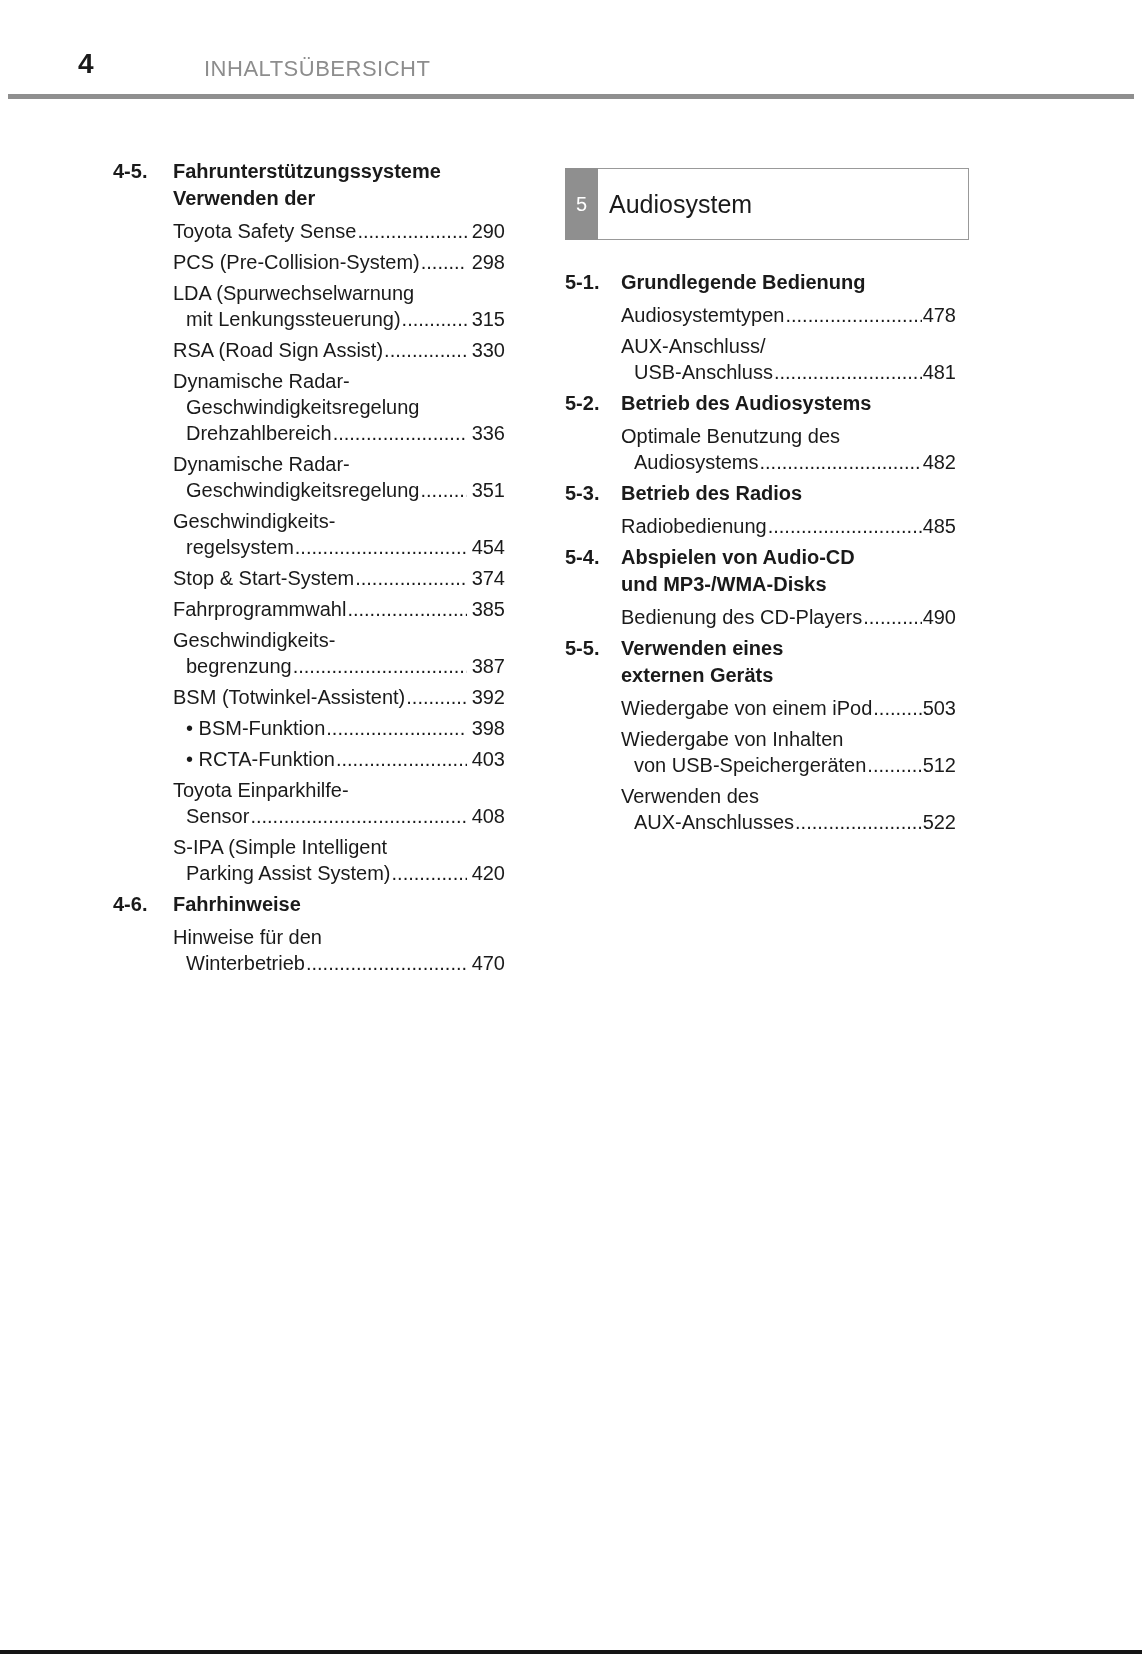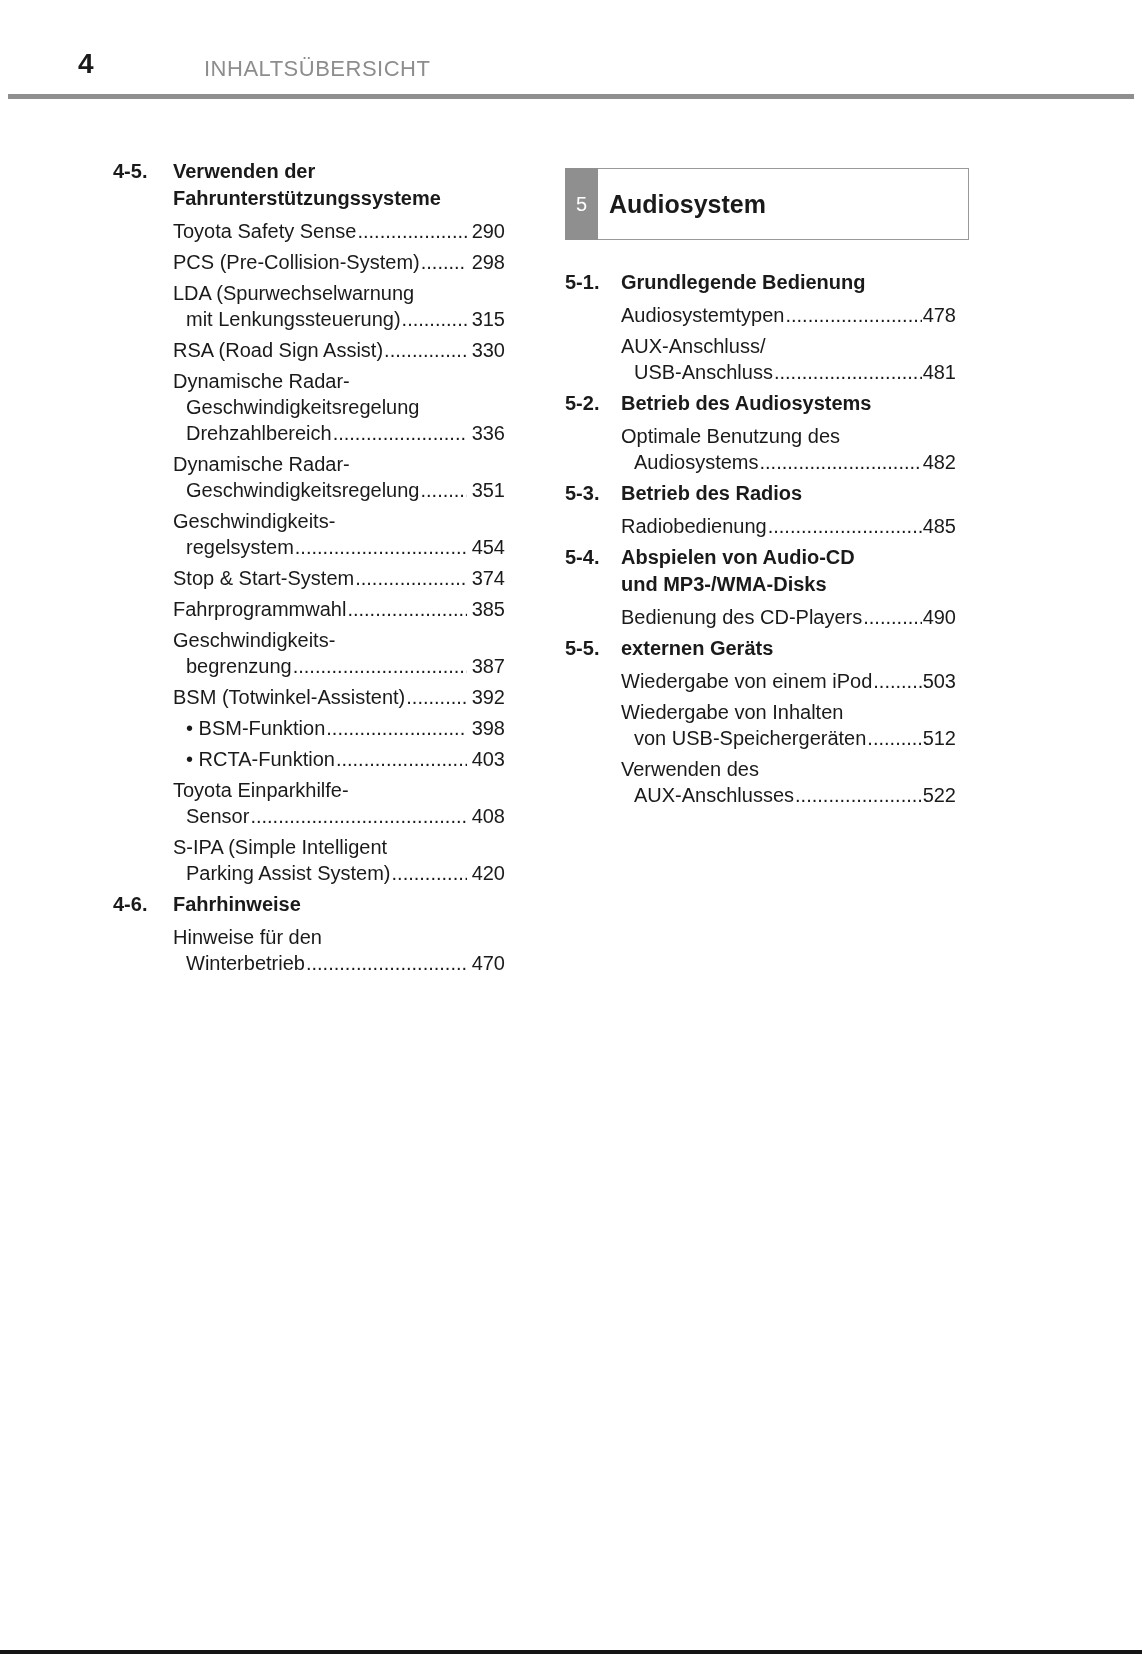--- a/index.html
+++ b/index.html
@@ -49,21 +49,21 @@
     position: absolute; left: -1px; top: -1px; bottom: -1px;
     width: 33px;
     background: #8f8f8f;
     color: #ffffff;
     display: flex; align-items: center; justify-content: center;
     font-size: 20px;
   }
   .chapter-title {
     position: absolute; left: 43px; top: 0; bottom: 0;
     display: flex; align-items: center;
-    font-size: 25px; font-weight: 700; color: #1a1a1a; text-align: center;
+    font-size: 25px; font-weight: 400; color: #1a1a1a; text-align: center;
   }
 
   
   .section + .section { margin-top: 3px; }
   .section-header { display: flex; font-weight: 700; line-height: 27px; margin-bottom: 6px; }
   .section-label { flex: 0 0 auto; }
   .col-left  .section-label { width: 60px; }
   .col-right .section-label { width: 56px; }
   .section-title { flex: 1 1 auto; min-width: 0; }
 
@@ -94,22 +94,22 @@
   <span class="pagenum">4</span>
   <span class="header-title">INHALTSÜBERSICHT</span>
   <div class="header-rule"></div>
 
   <div class="col col-left">
     <div class="sections" id="left-sections">
         <div class="section">
           <div class="section-header">
             <span class="section-label">4-5.</span>
             <span class="section-title">
+              <div class="title-line">Fahrunterstützungssysteme</div>
               <div class="title-line">Verwenden der</div>
-              <div class="title-line">Fahrunterstützungssysteme</div>
             </span>
           </div>
           <div class="items">
             <div class="toc-item">
               <div class="toc-line">
                 <span class="toc-text">Toyota Safety Sense</span>
                 <span class="leader"></span>
                 <span class="toc-page">290</span>
               </div>
             </div>
@@ -345,20 +345,21 @@
                 <span class="leader"></span>
                 <span class="toc-page">490</span>
               </div>
             </div>
           </div>
         </div>
         <div class="section">
           <div class="section-header">
             <span class="section-label">5-5.</span>
             <span class="section-title">
+              <div class="title-line">Verwenden eines</div>
               <div class="title-line">externen Geräts</div>
             </span>
           </div>
           <div class="items">
             <div class="toc-item">
               <div class="toc-line">
                 <span class="toc-text">Wiedergabe von einem iPod</span>
                 <span class="leader"></span>
                 <span class="toc-page">503</span>
               </div>

